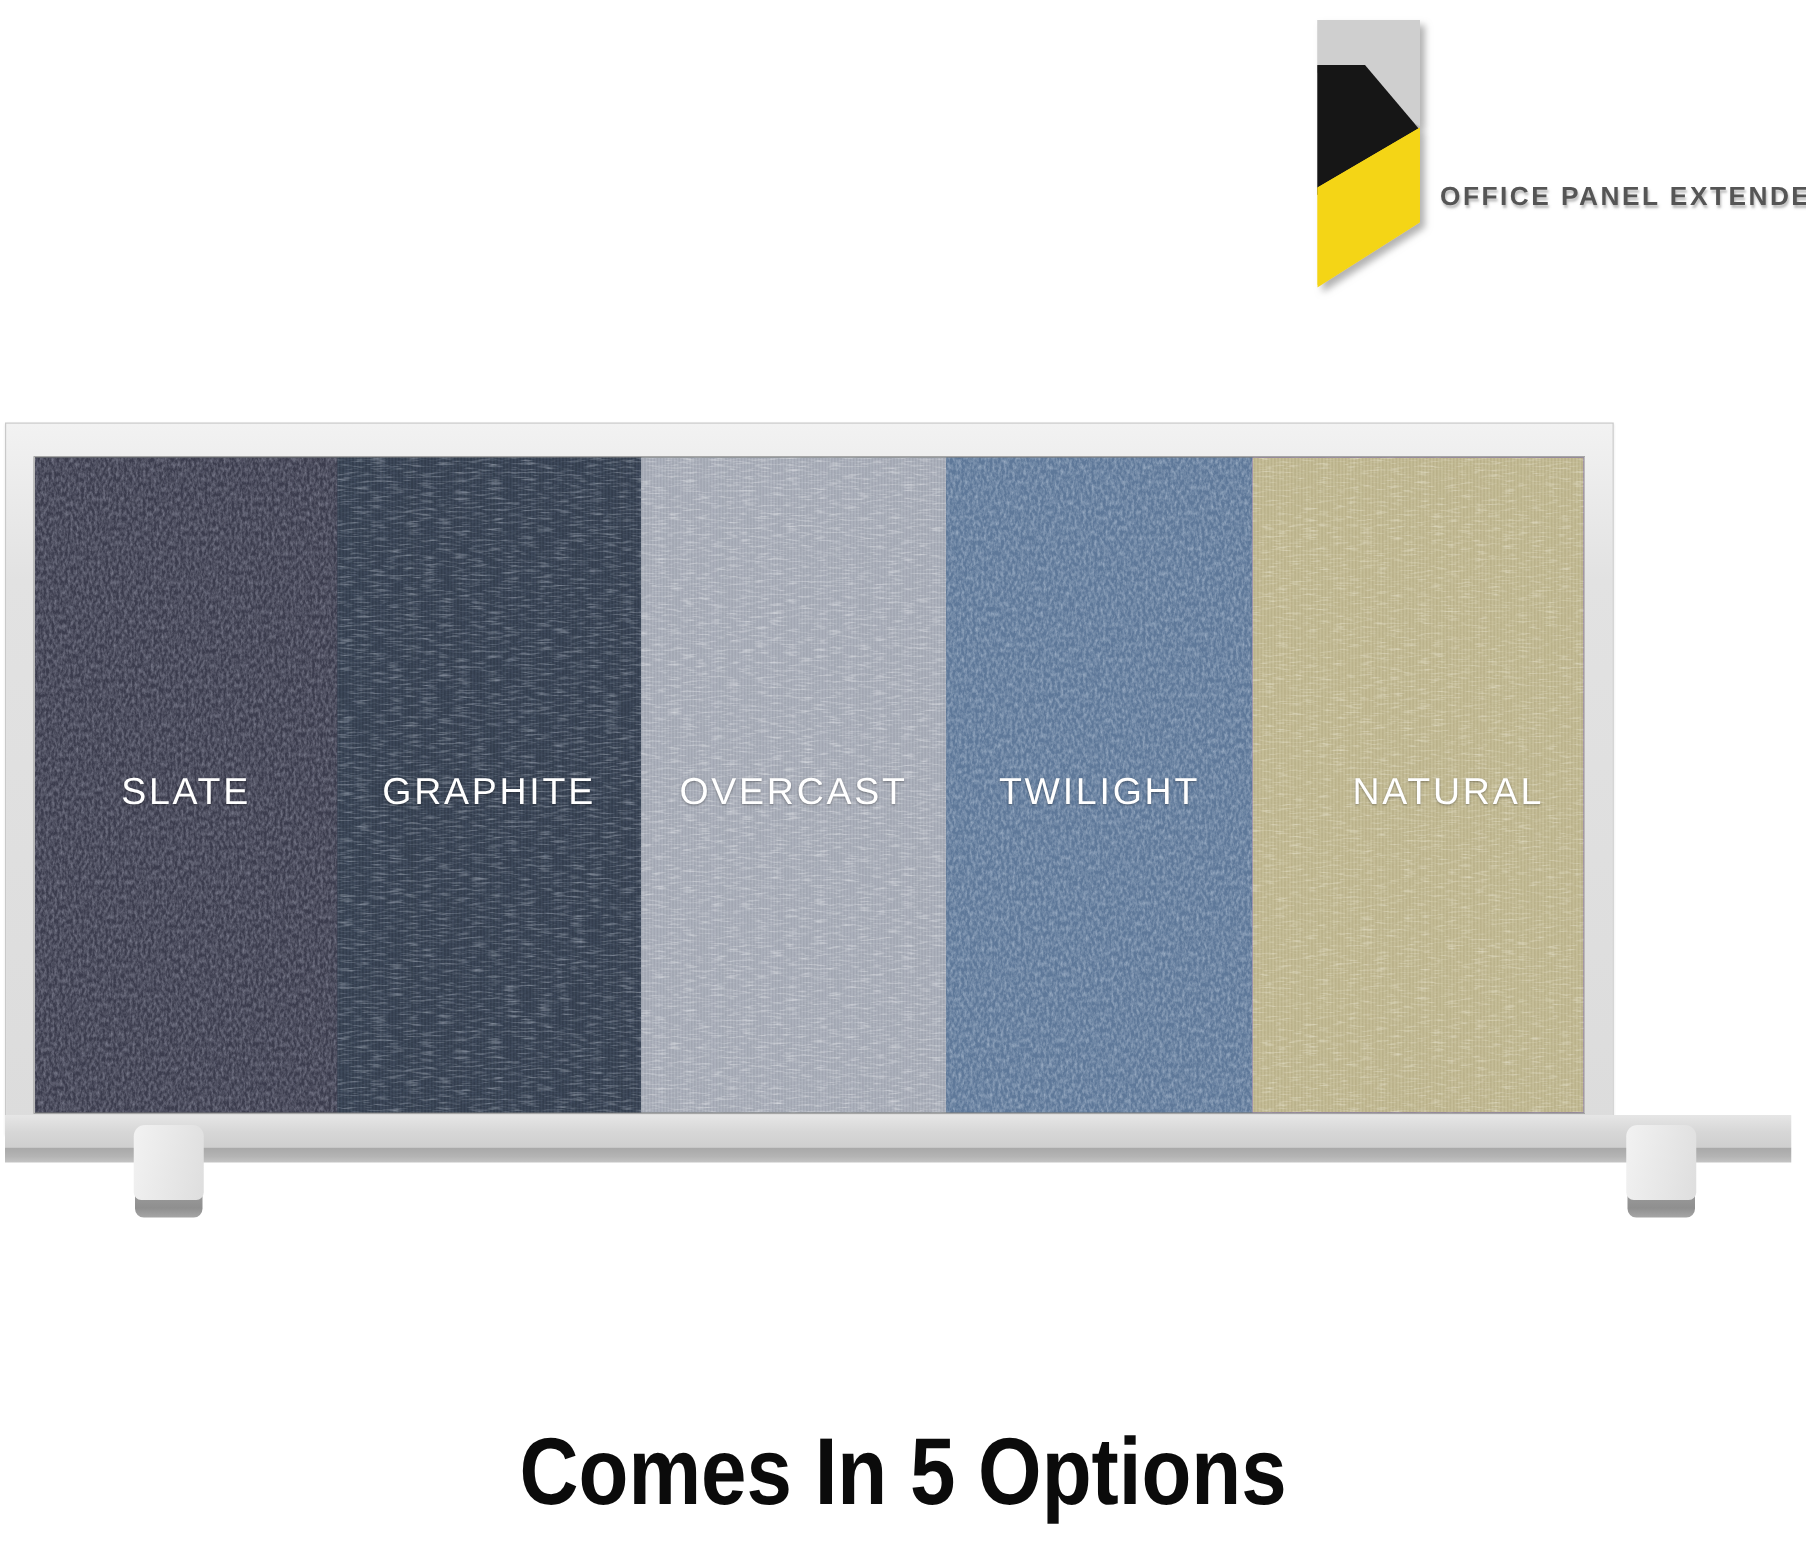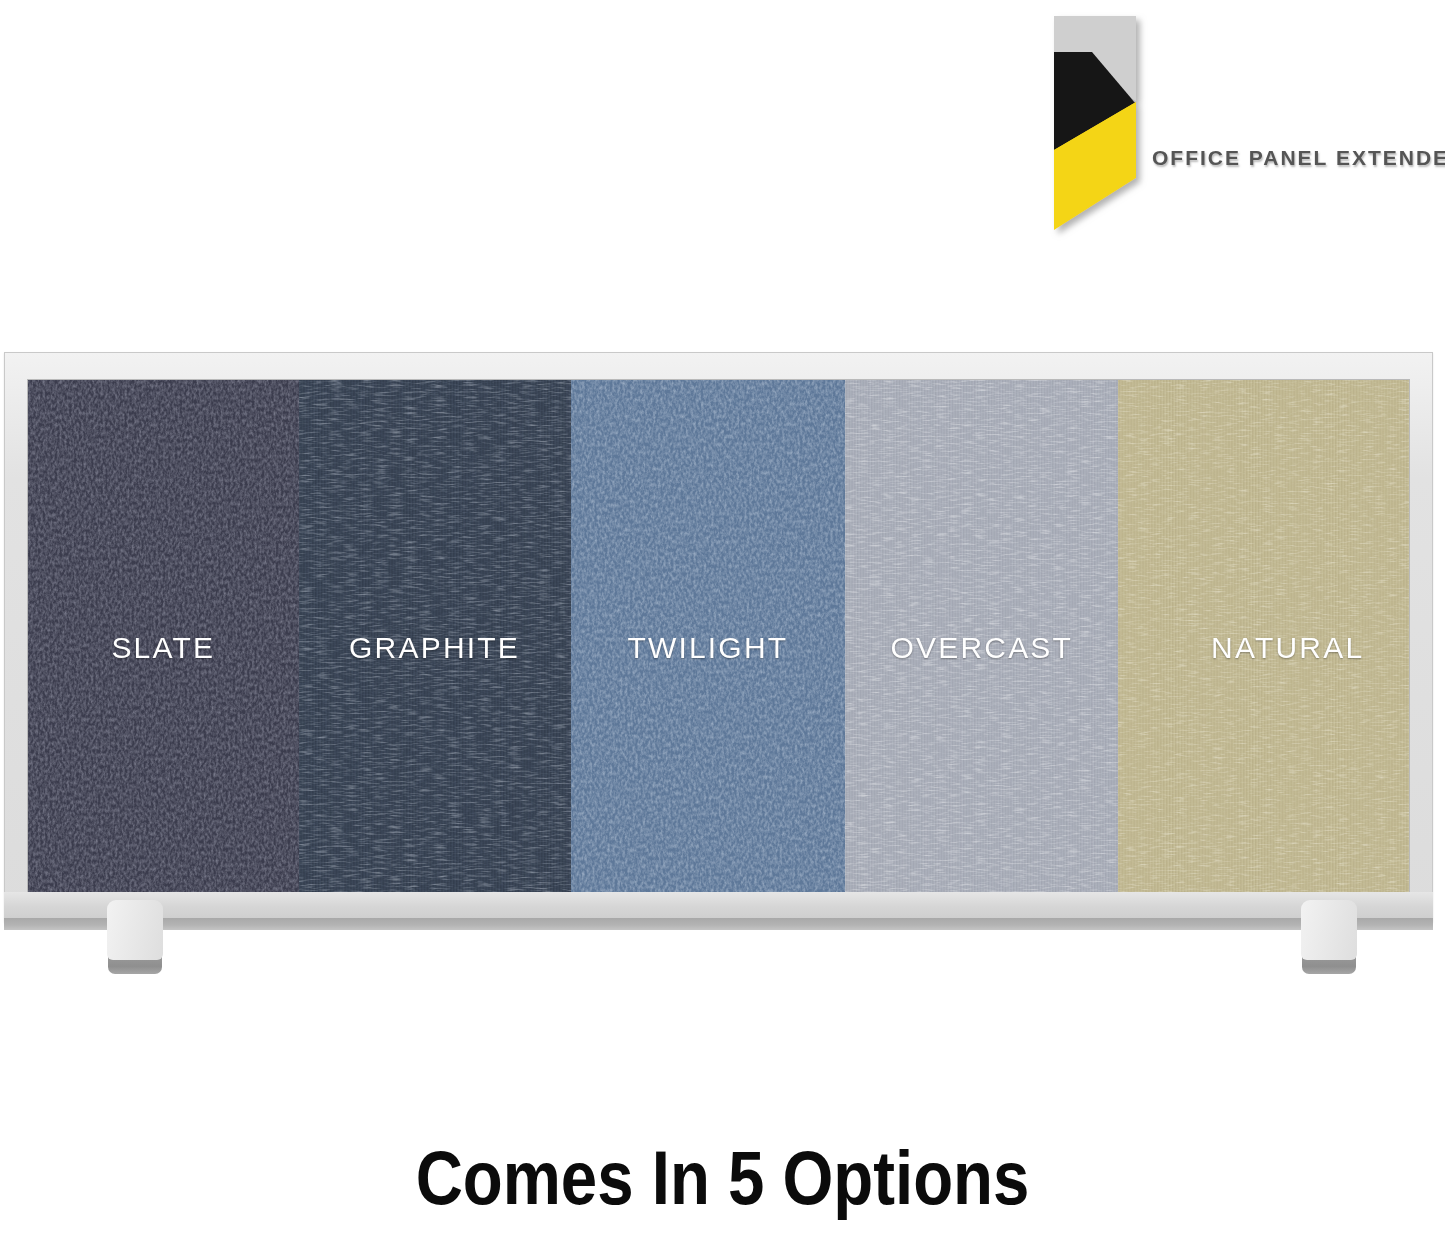--- a/index.html
+++ b/index.html
@@ -73,22 +73,22 @@
   
   .panel {
     position: absolute;
     left: 4px;
     top: 334px;
     width: 1429px;
     height: 596px;
   }
   .panel-frame {
     position: absolute;
-    left: 0; top: 18px;
-    width: 1429px;
+    left: 0; top: 4px;
+    width: 1287px;
     height: 570px;
     background: linear-gradient(180deg, #f2f2f2 0%, #e2e2e2 22%, #dcdcdc 100%);
     border: 1px solid #c9c9c9;
     box-sizing: border-box;
     box-shadow: 0 1px 2px rgba(0,0,0,0.10);
   }
   .panel-inset {
     position: absolute;
     left: 22px;
     top: 26px;
@@ -261,39 +261,20 @@
               </pattern>
             </defs>
             <rect width="100" height="100" fill="#3c4758"></rect>
             <rect width="100" height="100" fill="url(#pGraphLines)"></rect>
             <rect width="100" height="100" filter="url(#fGraphDk)" opacity="0.7"></rect>
             <rect width="100" height="100" filter="url(#fGraph)" opacity="0.82"></rect>
           </svg>
           <span class="swatch-label">GRAPHITE</span>
         </div>
 
-        <div class="swatch" style="width:20.6%; background:#5e7899;">
-          <svg class="tex" preserveAspectRatio="none" viewBox="0 0 100 100">
-            <defs>
-              <filter id="fTwi" x="0" y="0" width="100%" height="100%">
-                <feTurbulence type="fractalNoise" baseFrequency="1.3 1.55" numOctaves="3" seed="11" result="n"></feTurbulence>
-                <feColorMatrix in="n" type="matrix" values="0 0 0 0 0.72  0 0 0 0 0.79  0 0 0 0 0.88  0 0 0 1.0 -0.34"></feColorMatrix>
-              </filter>
-              <filter id="fTwiDk" x="0" y="0" width="100%" height="100%">
-                <feTurbulence type="turbulence" baseFrequency="1.0 2.0" numOctaves="2" seed="31" result="m"></feTurbulence>
-                <feColorMatrix in="m" type="matrix" values="0 0 0 0 0.22  0 0 0 0 0.31  0 0 0 0 0.44  0 0 0 0.8 -0.40"></feColorMatrix>
-              </filter>
-            </defs>
-            <rect width="100" height="100" fill="#5e7899"></rect>
-            <rect width="100" height="100" filter="url(#fTwiDk)" opacity="0.8"></rect>
-            <rect width="100" height="100" filter="url(#fTwi)" opacity="0.8"></rect>
-          </svg>
-          <span class="swatch-label">TWILIGHT</span>
-        </div>
-
         <div class="swatch" style="width:20.5%; background:#adb2bd;">
           <svg class="tex" preserveAspectRatio="none" viewBox="0 0 100 100">
             <defs>
               <filter id="fOver" x="0" y="0" width="100%" height="100%">
                 <feTurbulence type="fractalNoise" baseFrequency="0.25 3.8" numOctaves="3" seed="3" result="n"></feTurbulence>
                 <feColorMatrix in="n" type="matrix" values="0 0 0 0 1  0 0 0 0 1  0 0 0 0 1  0 0 0 1.15 -0.55"></feColorMatrix>
               </filter>
               <filter id="fOverDk" x="0" y="0" width="100%" height="100%">
                 <feTurbulence type="fractalNoise" baseFrequency="0.6 4.8" numOctaves="2" seed="41" result="d"></feTurbulence>
                 <feColorMatrix in="d" type="matrix" values="0 0 0 0 0.47  0 0 0 0 0.50  0 0 0 0 0.57  0 0 0 0.85 -0.40"></feColorMatrix>
@@ -303,20 +284,39 @@
               </pattern>
             </defs>
             <rect width="100" height="100" fill="#adb2bd"></rect>
             <rect width="100" height="100" fill="url(#pOverLines)"></rect>
             <rect width="100" height="100" filter="url(#fOverDk)" opacity="0.65"></rect>
             <rect width="100" height="100" filter="url(#fOver)" opacity="0.85"></rect>
           </svg>
           <span class="swatch-label">OVERCAST</span>
         </div>
 
+        <div class="swatch" style="width:20.6%; background:#5e7899;">
+          <svg class="tex" preserveAspectRatio="none" viewBox="0 0 100 100">
+            <defs>
+              <filter id="fTwi" x="0" y="0" width="100%" height="100%">
+                <feTurbulence type="fractalNoise" baseFrequency="1.3 1.55" numOctaves="3" seed="11" result="n"></feTurbulence>
+                <feColorMatrix in="n" type="matrix" values="0 0 0 0 0.72  0 0 0 0 0.79  0 0 0 0 0.88  0 0 0 1.0 -0.34"></feColorMatrix>
+              </filter>
+              <filter id="fTwiDk" x="0" y="0" width="100%" height="100%">
+                <feTurbulence type="turbulence" baseFrequency="1.0 2.0" numOctaves="2" seed="31" result="m"></feTurbulence>
+                <feColorMatrix in="m" type="matrix" values="0 0 0 0 0.22  0 0 0 0 0.31  0 0 0 0 0.44  0 0 0 0.8 -0.40"></feColorMatrix>
+              </filter>
+            </defs>
+            <rect width="100" height="100" fill="#5e7899"></rect>
+            <rect width="100" height="100" filter="url(#fTwiDk)" opacity="0.8"></rect>
+            <rect width="100" height="100" filter="url(#fTwi)" opacity="0.8"></rect>
+          </svg>
+          <span class="swatch-label">TWILIGHT</span>
+        </div>
+
         <div class="swatch" style="width:18.2%; background:#8b5cf6;padding-left:48px;">
           <svg class="tex" preserveAspectRatio="none" viewBox="0 0 100 100">
             <defs>
               <filter id="fNat" x="0" y="0" width="100%" height="100%">
                 <feTurbulence type="fractalNoise" baseFrequency="0.28 3.9" numOctaves="3" seed="13" result="n"></feTurbulence>
                 <feColorMatrix in="n" type="matrix" values="0 0 0 0 1  0 0 0 0 0.99  0 0 0 0 0.92  0 0 0 1.15 -0.58"></feColorMatrix>
               </filter>
               <filter id="fNatDk" x="0" y="0" width="100%" height="100%">
                 <feTurbulence type="fractalNoise" baseFrequency="0.62 5.0" numOctaves="2" seed="53" result="d"></feTurbulence>
                 <feColorMatrix in="d" type="matrix" values="0 0 0 0 0.62  0 0 0 0 0.58  0 0 0 0 0.42  0 0 0 0.85 -0.40"></feColorMatrix>

